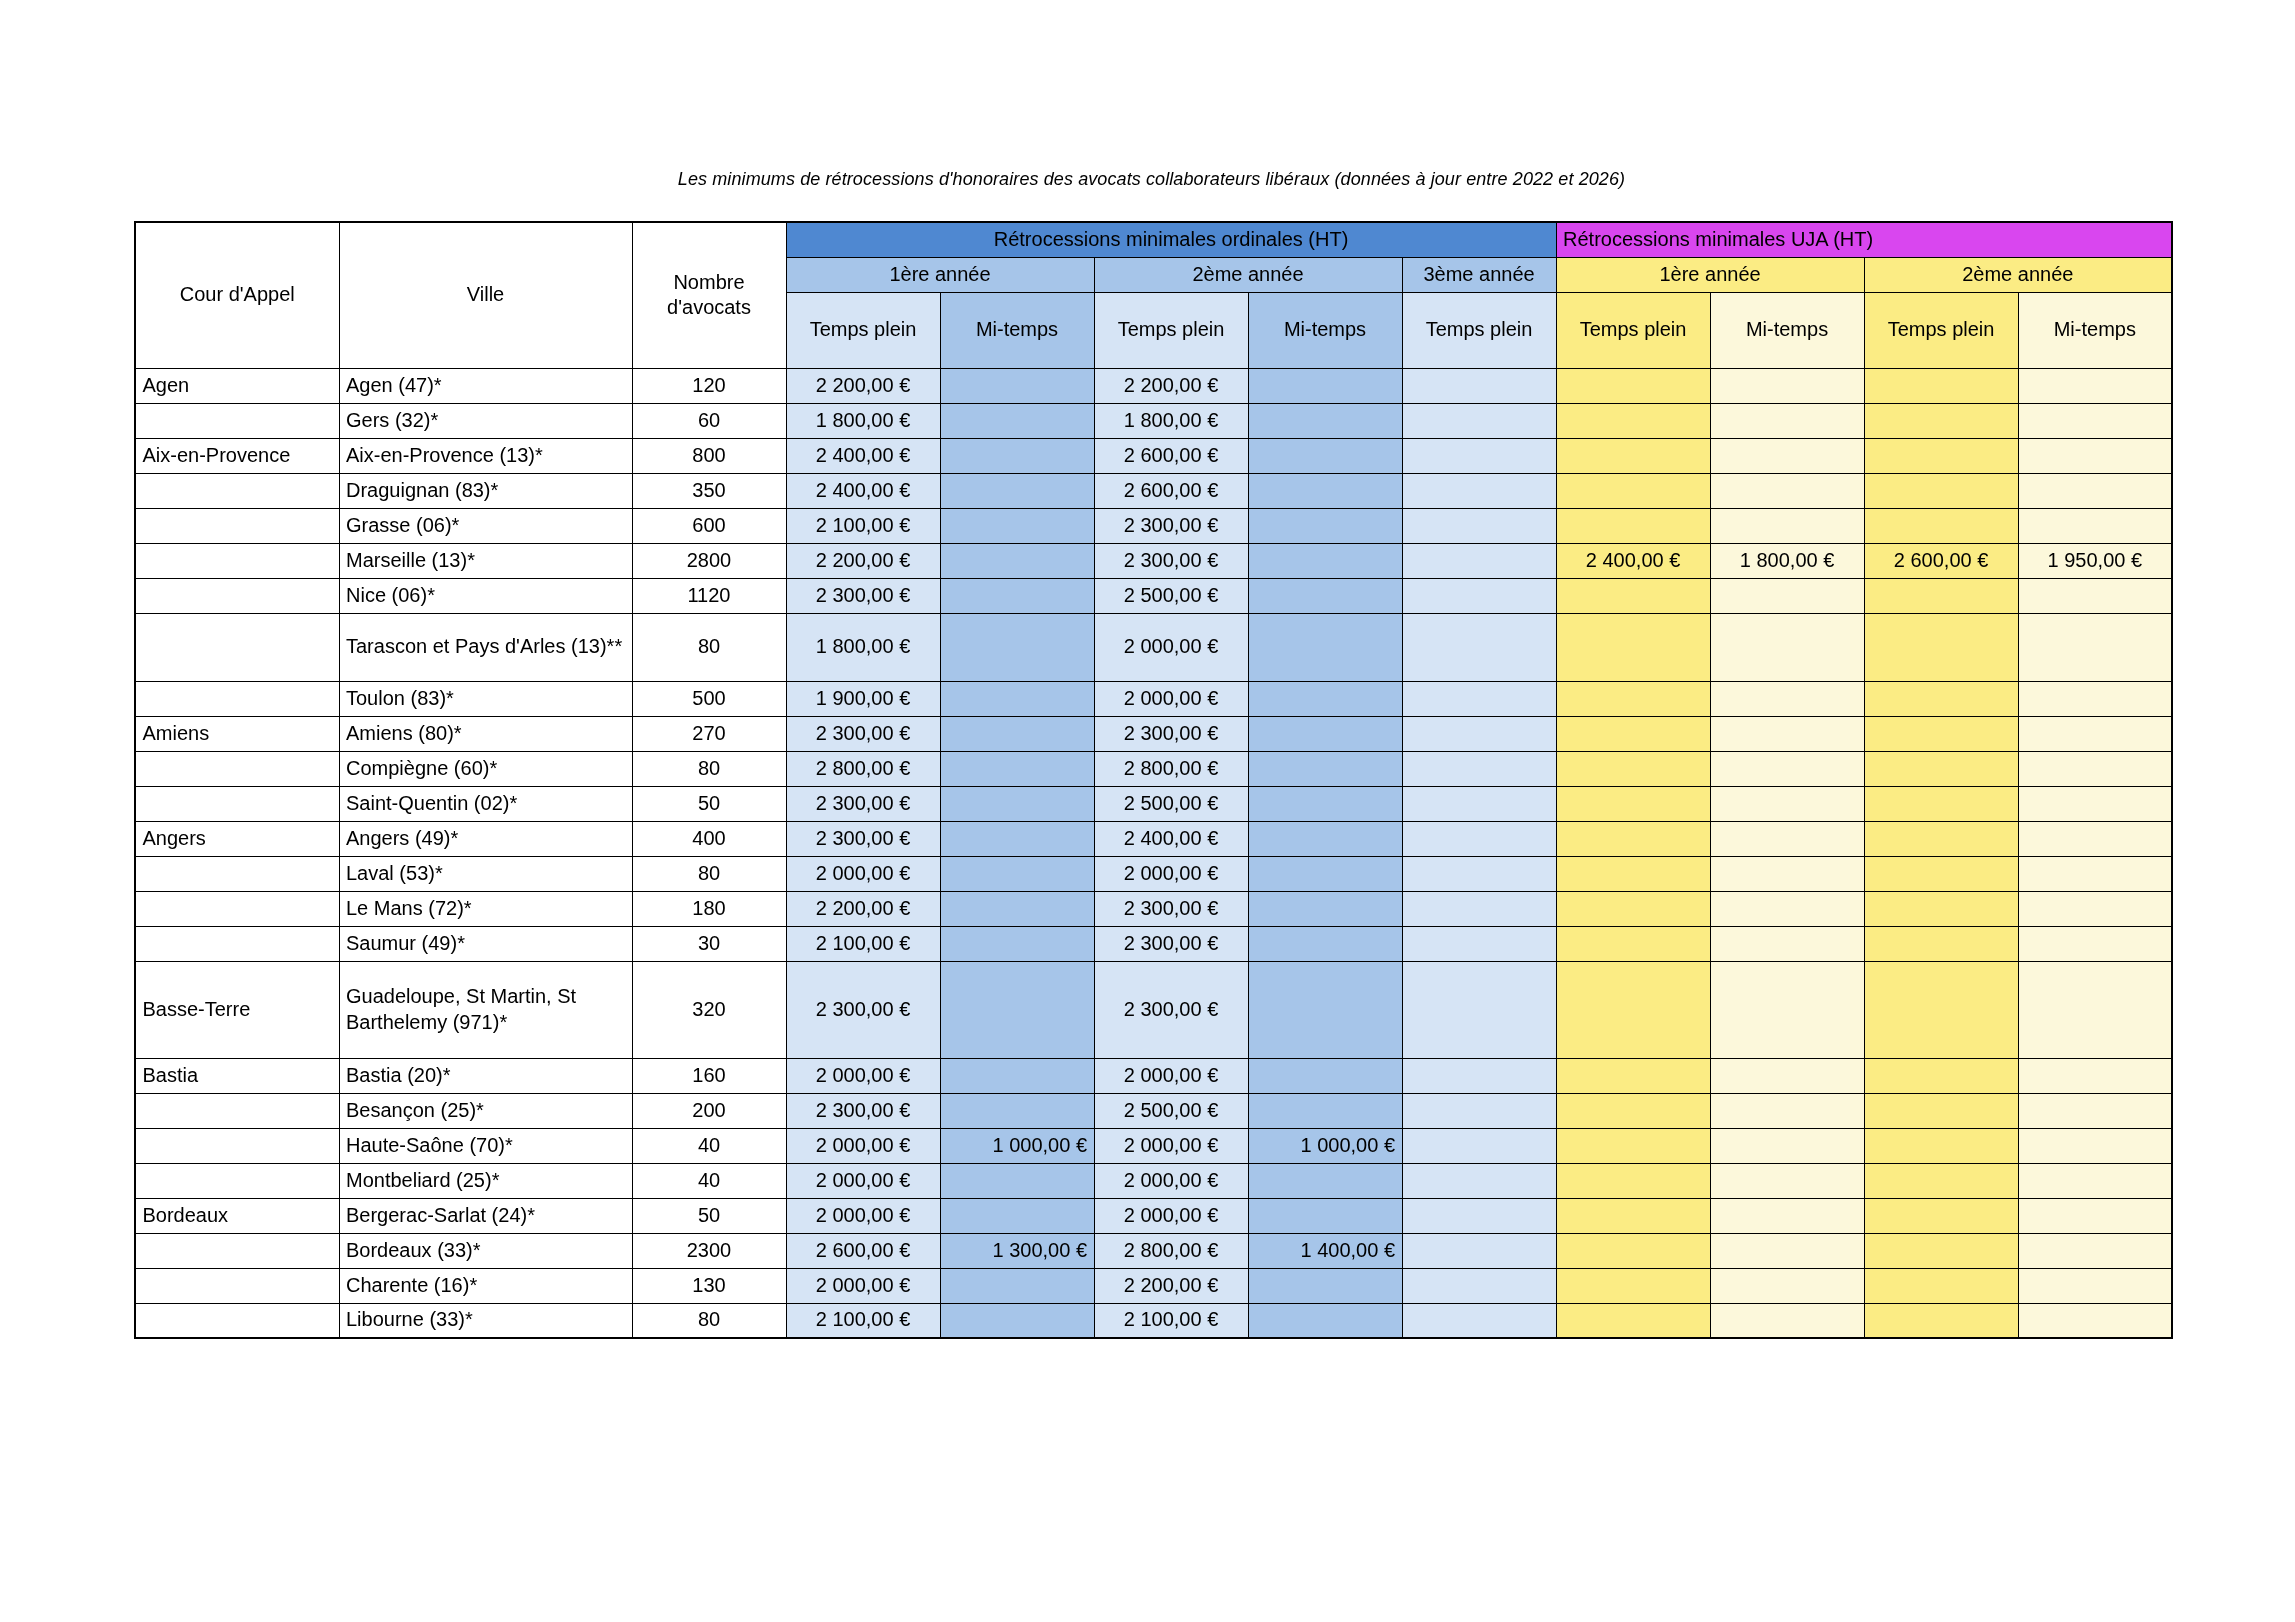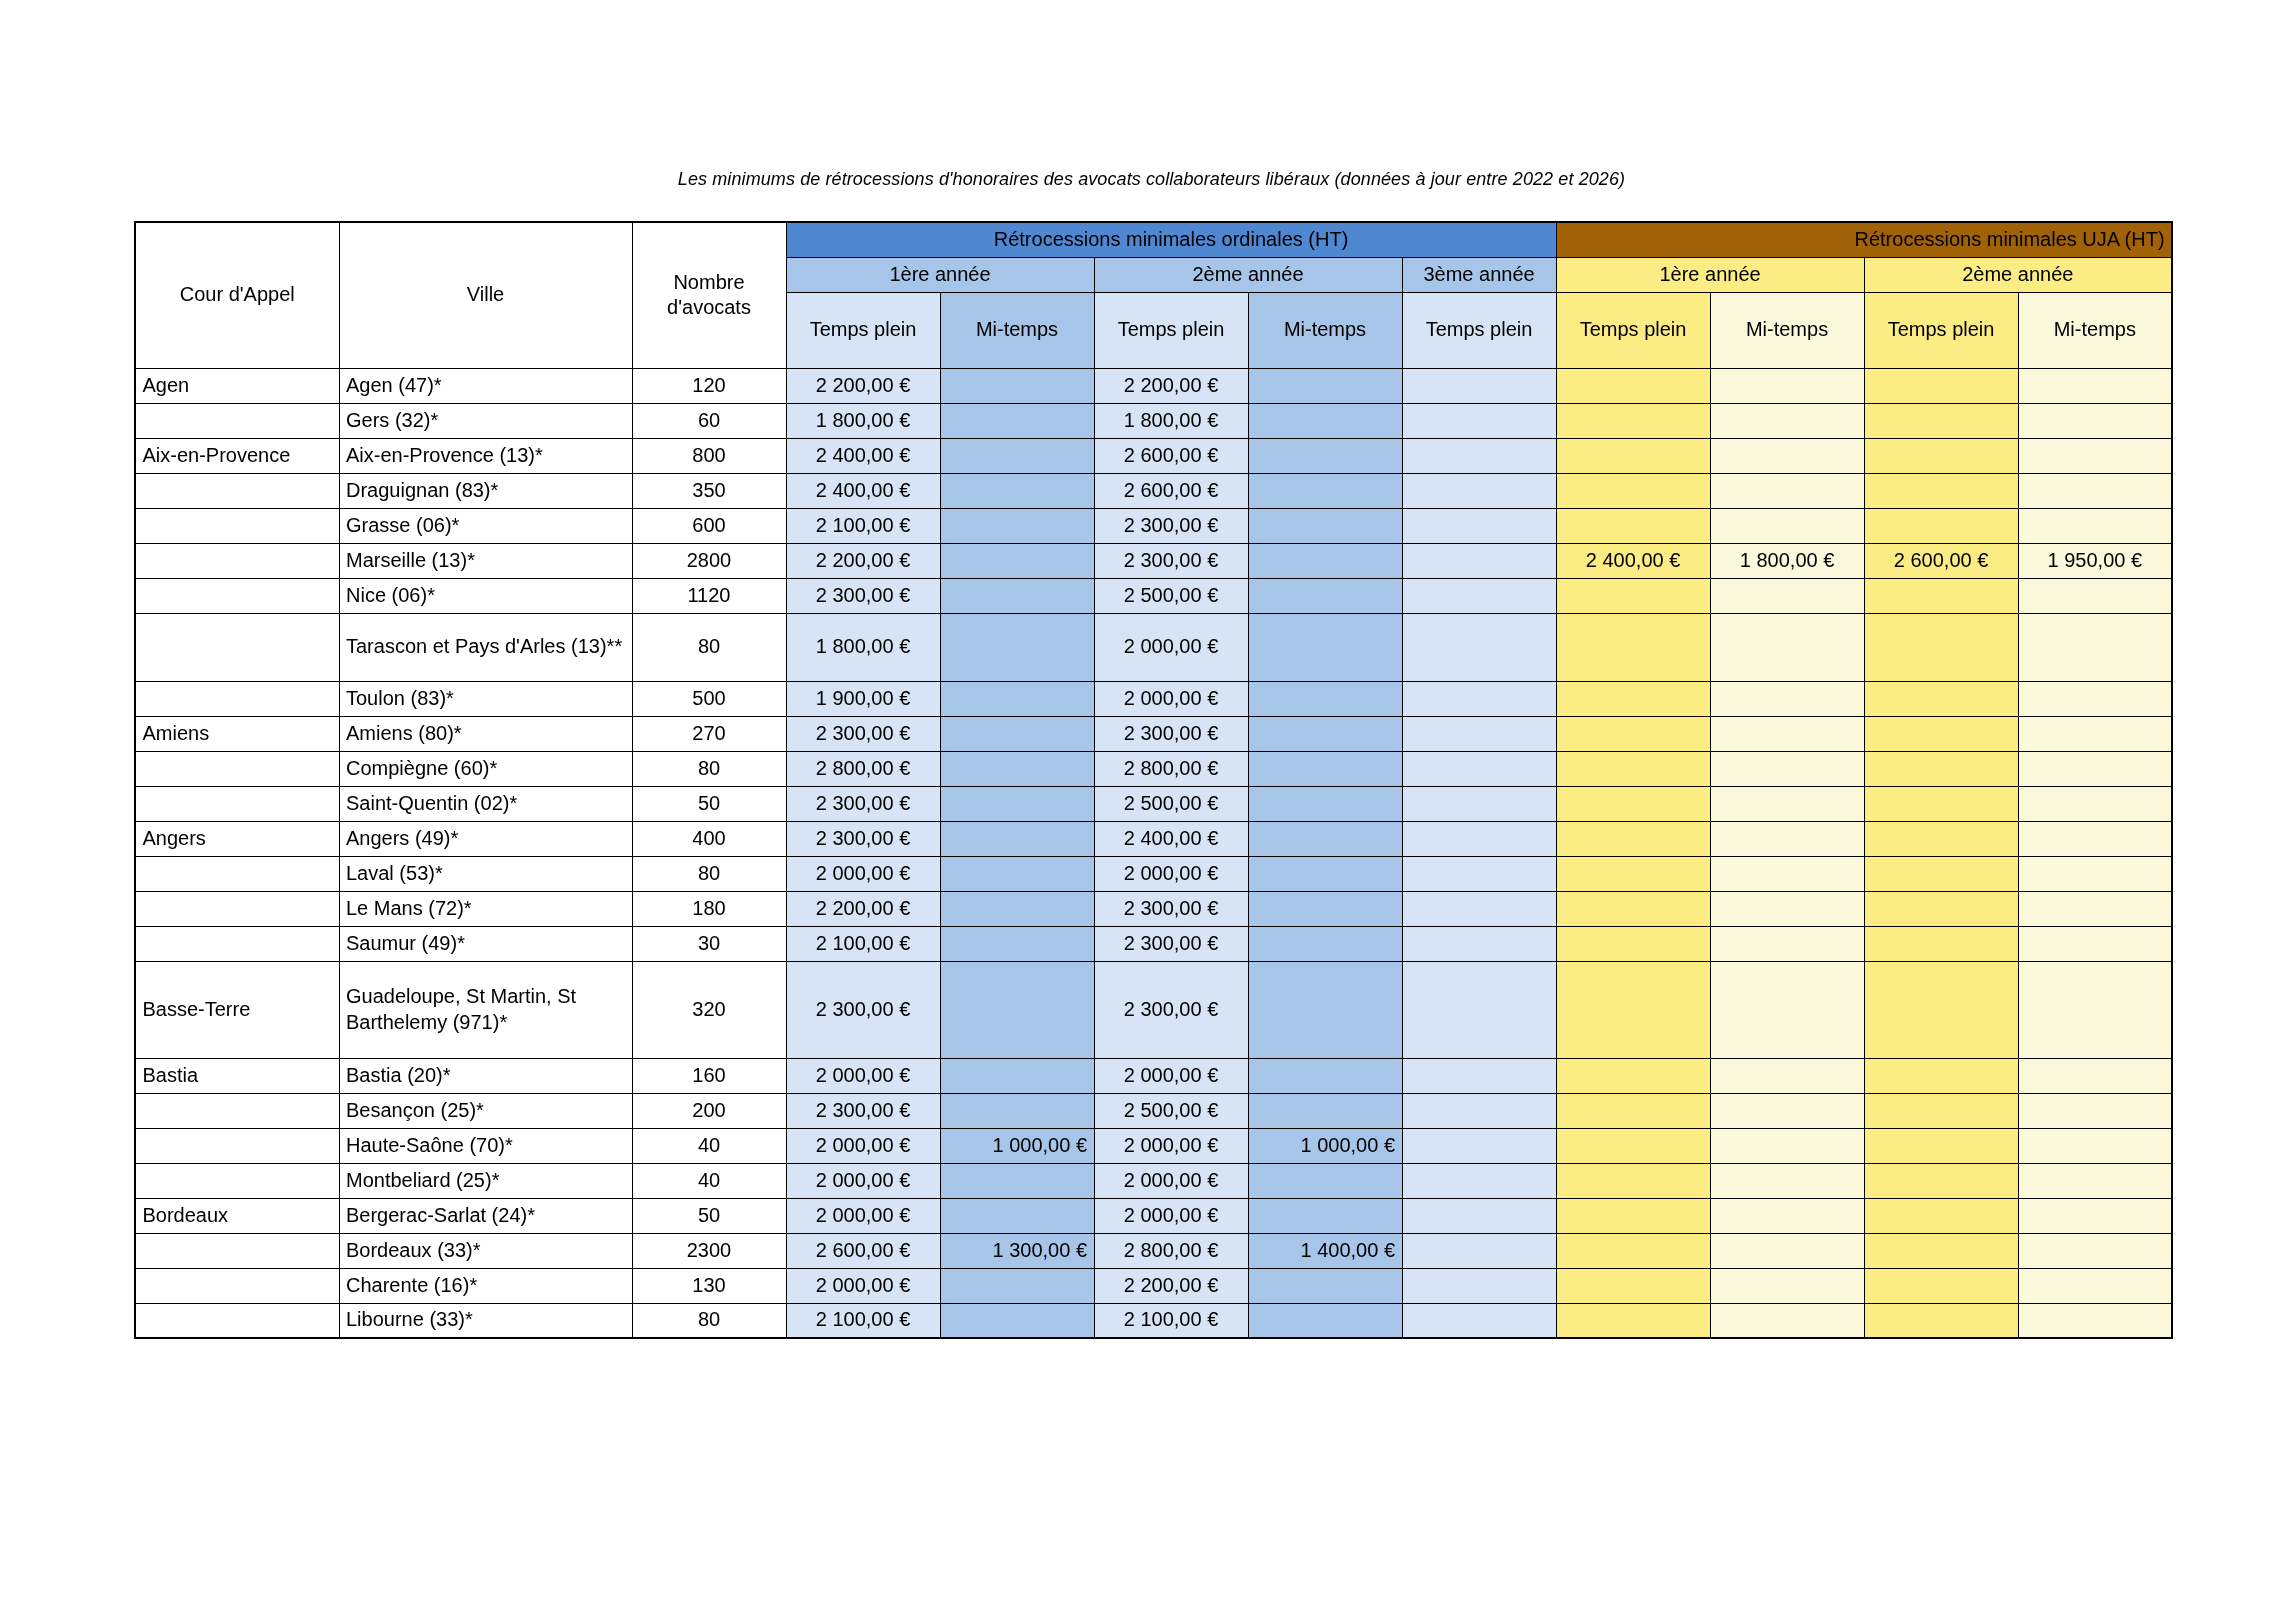--- a/index.html
+++ b/index.html
@@ -61,21 +61,21 @@
   col.c-ville  { width: 293px; }
   col.c-nb     { width: 154px; }
   col.c-money  { width: 154px; }
 
   
   .h-plain    { background: #ffffff; text-align: center; }
   .h-ord-top  { background: #4F88D1; text-align: center; }
   .h-ord-yr   { background: #A6C5E9; text-align: center; }
   .h-ord-tp   { background: #D6E4F5; text-align: center; }
   .h-ord-mt   { background: #A6C5E9; text-align: center; }
-  .h-uja-top  { background: #a16207; text-align: right; }
+  .h-uja-top  { background: #d946ef; text-align: left; }
   .h-uja-yr   { background: #FBEC84; text-align: center; }
   .h-uja-tp   { background: #FBEC84; text-align: center; }
   .h-uja-mt   { background: #FCF8DB; text-align: center; }
 
   
   .b-white    { background: #ffffff; }
   .b-ord-tp   { background: #D6E4F5; text-align: center; }
   .b-ord-mt   { background: #A6C5E9; text-align: right; }
   .b-ord-3    { background: #D6E4F5; text-align: center; }
   .b-uja-tp   { background: #FBEC84; text-align: center; }

